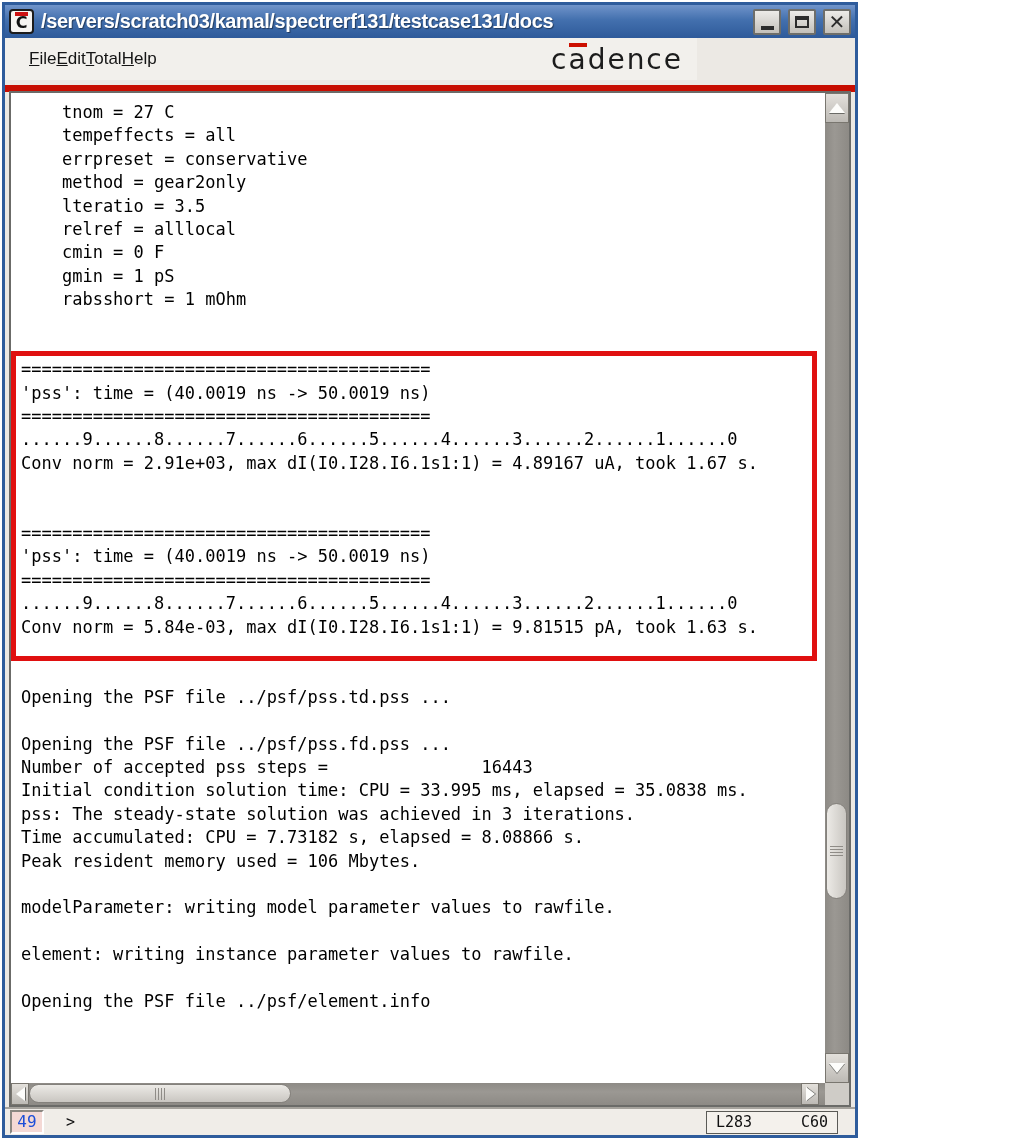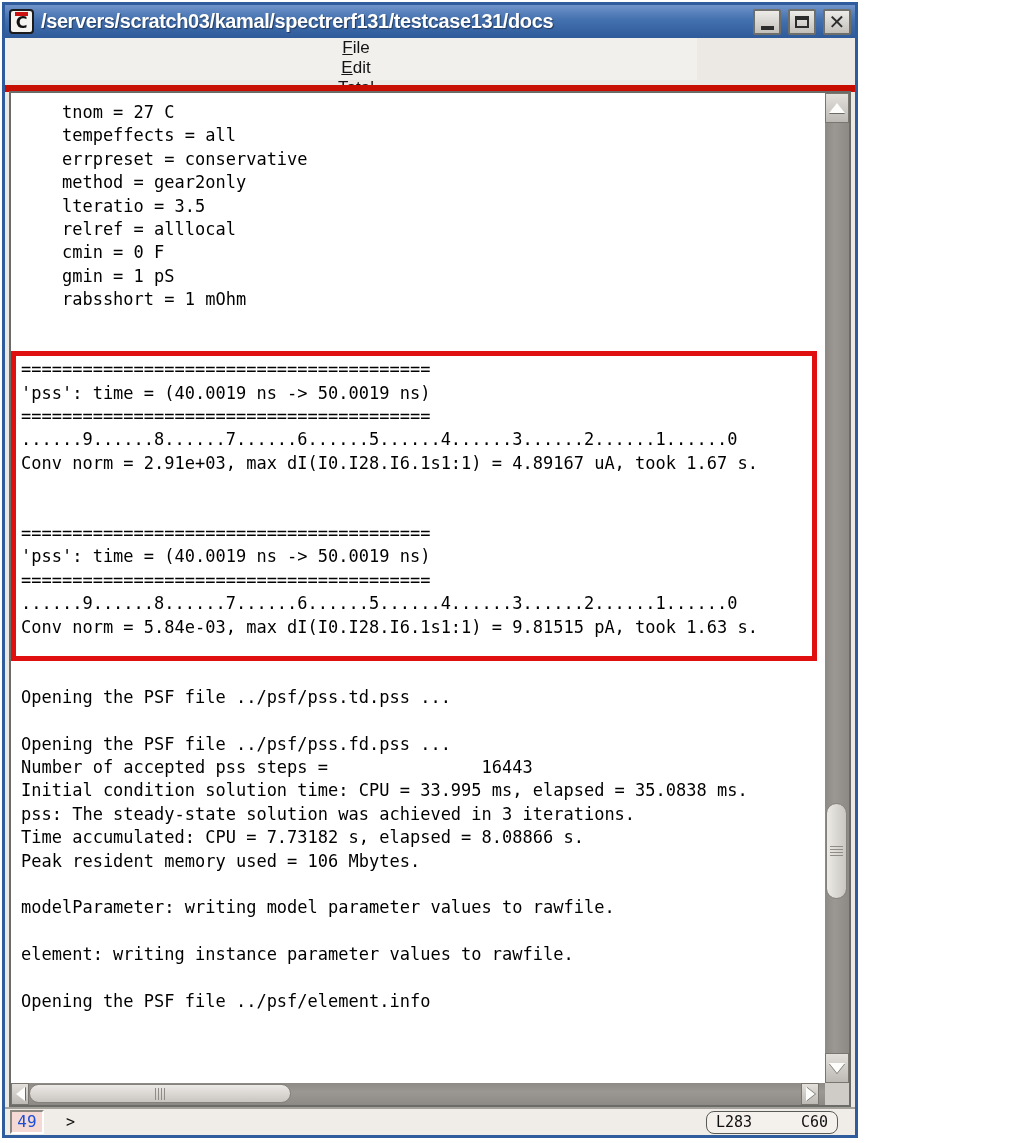--- a/index.html
+++ b/index.html
@@ -35,21 +35,21 @@
     border: 2px solid #6e6e6a; border-radius: 2px;
     display: flex; align-items: center; justify-content: center; cursor: pointer;
   }
   .glyph-min { width: 13px; height: 4px; background: #2c2c2c; margin-top: 12px; }
   .glyph-max { width: 14px; height: 12px; border: 2px solid #2c2c2c; border-top-width: 4px; background: transparent; }
   .glyph-close { font-size: 20px; font-weight: bold; color: #2c2c2c; line-height: 1; font-family: "DejaVu Sans", sans-serif; }
   
   .menubar {
     position: absolute; left: 0; top: 33px; width: 692px; height: 42px;
     background: #f2f0ec; display: flex; align-items: center;
-    padding: 0 14px 0 24px;  flex-direction: column;
+    padding: 0 14px 0 24px; 
   }
   .menu-item { display: inline-block; font-size: 17px; color: #141414; cursor: pointer; }
   .menu-item::first-letter { text-decoration: underline; }
   .brand { margin-left: auto; font-family: "DejaVu Sans", sans-serif; font-size: 28px; color: #1c1c1c; letter-spacing: 2px; display: flex; }
   .brand .accent { position: relative; }
   .brand .accent::before { content: ""; position: absolute; top: 0px; left: 1px; right: 1px; height: 4px; background: #cc0f00; }
   .red-rule { position: absolute; left: 0; top: 80px; width: 850px; height: 7px; background: #c70d00; }
   
   .content-frame {
     position: absolute; left: 4px; top: 86px; width: 842px; height: 1016px;
@@ -108,21 +108,21 @@
     font-family: "DejaVu Sans Mono", monospace;
   }
   .line-count-box {
     width: 34px; height: 24px; background: #f4d9d5;
     border: 2px solid; border-color: #8a8781 #ffffff #ffffff #8a8781;
     text-align: center; font-size: 16px; line-height: 20px; color: #1d4ed8;
   }
   .prompt { margin-left: 22px; font-size: 15px; color: #111; }
   .linecol-box {
     margin-left: auto; margin-right: 12px; width: 132px; height: 23px;
-    border: 1px solid #5a5a56; border-radius: 8px; background: #f4f1ec;
+    border: 1px solid #5a5a56; border-radius: 0; background: #f4f1ec;
     display: flex; align-items: center; justify-content: space-between;
     padding: 0 9px; font-size: 15px; color: #111;
   }
 </style>
 </head>
 <body>
 
 <div class="window">
 
   <div class="titlebar">

